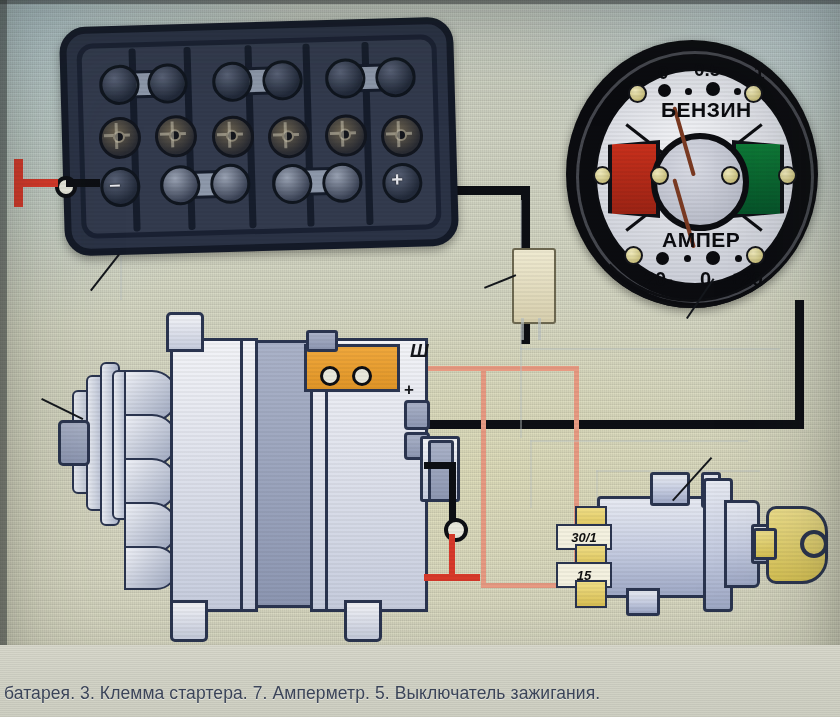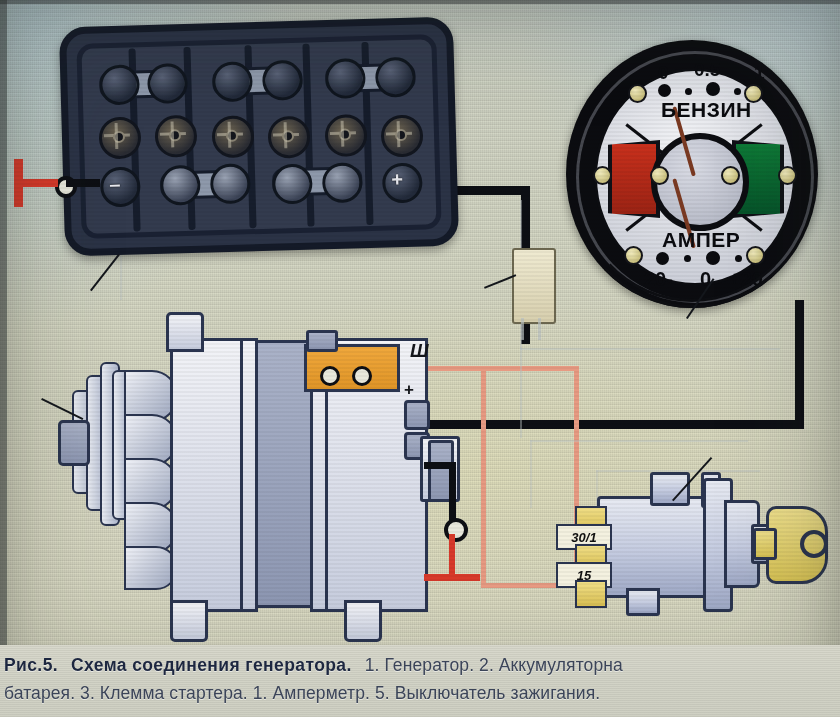--- a/index.html
+++ b/index.html
@@ -369,20 +369,15 @@
   <div class="lead" style="left:672px;top:500px;width:58px;height:2px;transform:rotate(-48deg);transform-origin:0 0;"></div>
   <span class="callout" style="left:774px;top:440px;">5</span>
 
   <div class="scanline"></div>
   <div class="vignette"></div>
 
   
   <div class="caption">
     <div class="ctex"></div>
   </div>
-  <div class="cap-line cap-line1">
-    <span class="cap-b">Рис.5.</span>
-    <span class="cap-b" style="margin-left:8px;">Схема соединения генератора.</span>
-    <span class="cap-n" style="margin-left:8px;">1. Генератор.  2. Аккумуляторна</span>
-  </div>
-  <div class="cap-line cap-line2 cap-n">батарея. 3. Клемма стартера. 1. Амперметр. 5. Выключатель зажигания.</div>
+  <div class="cap-line cap-line2 cap-n">батарея. 3. Клемма стартера. 7. Амперметр. 5. Выключатель зажигания.</div>
 
 </div>
 
 </body></html>

